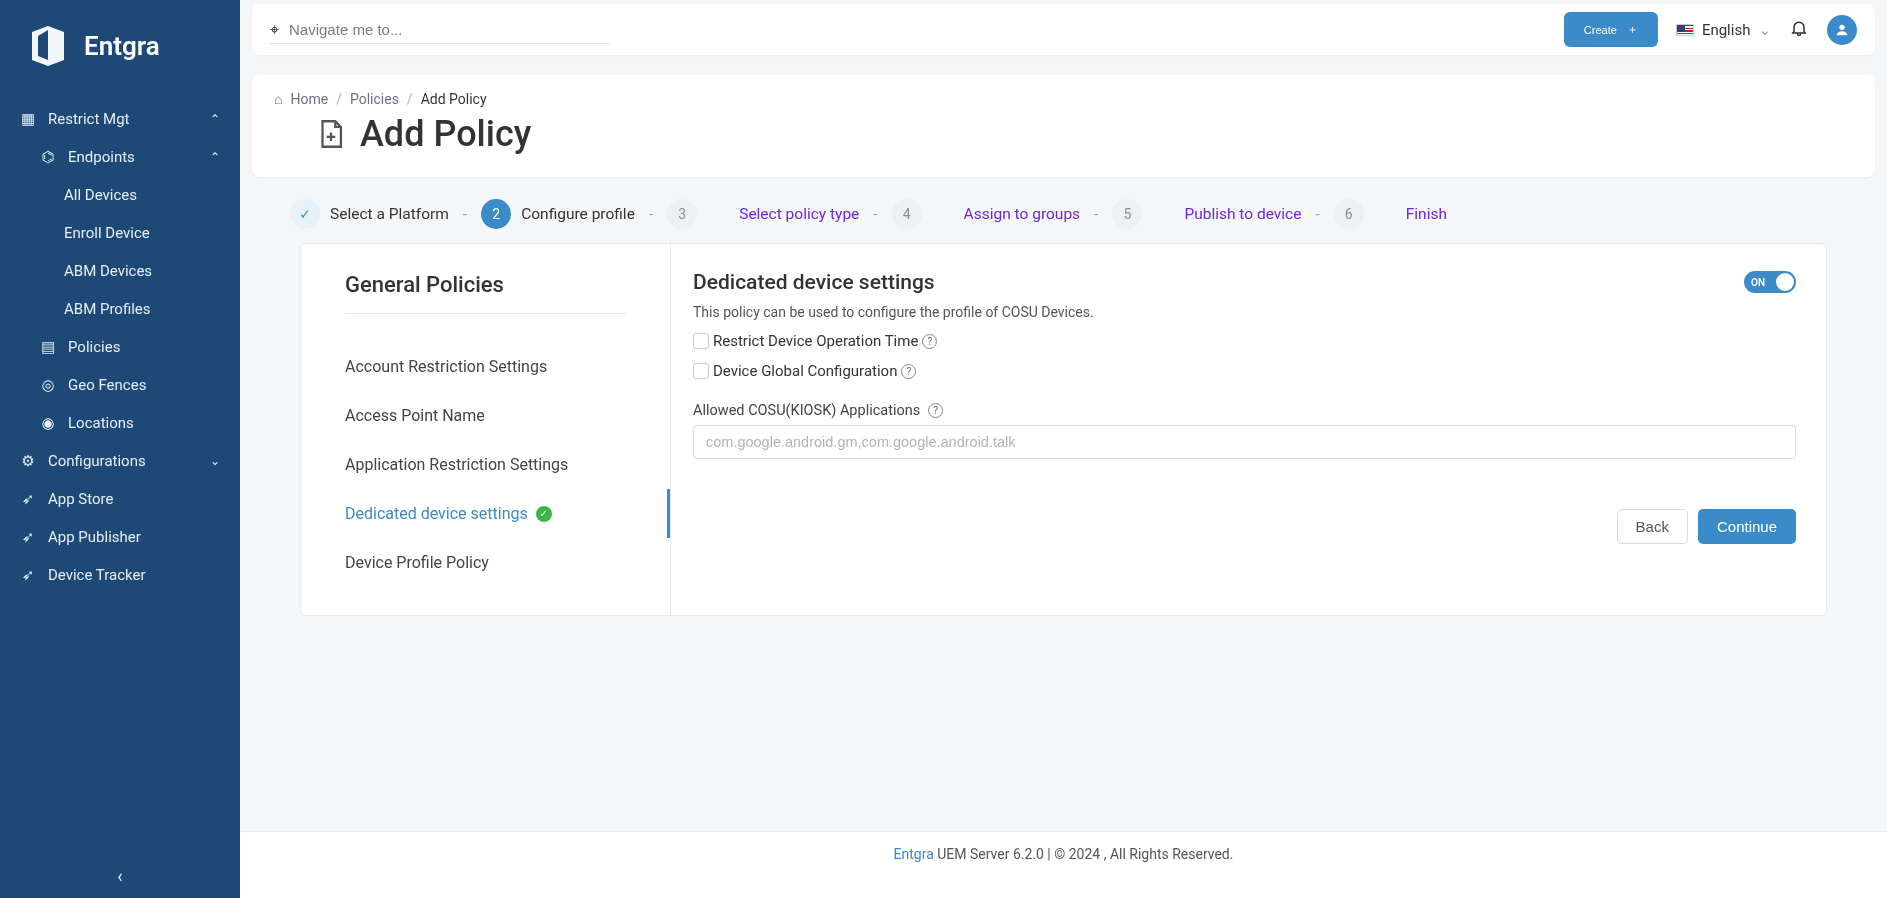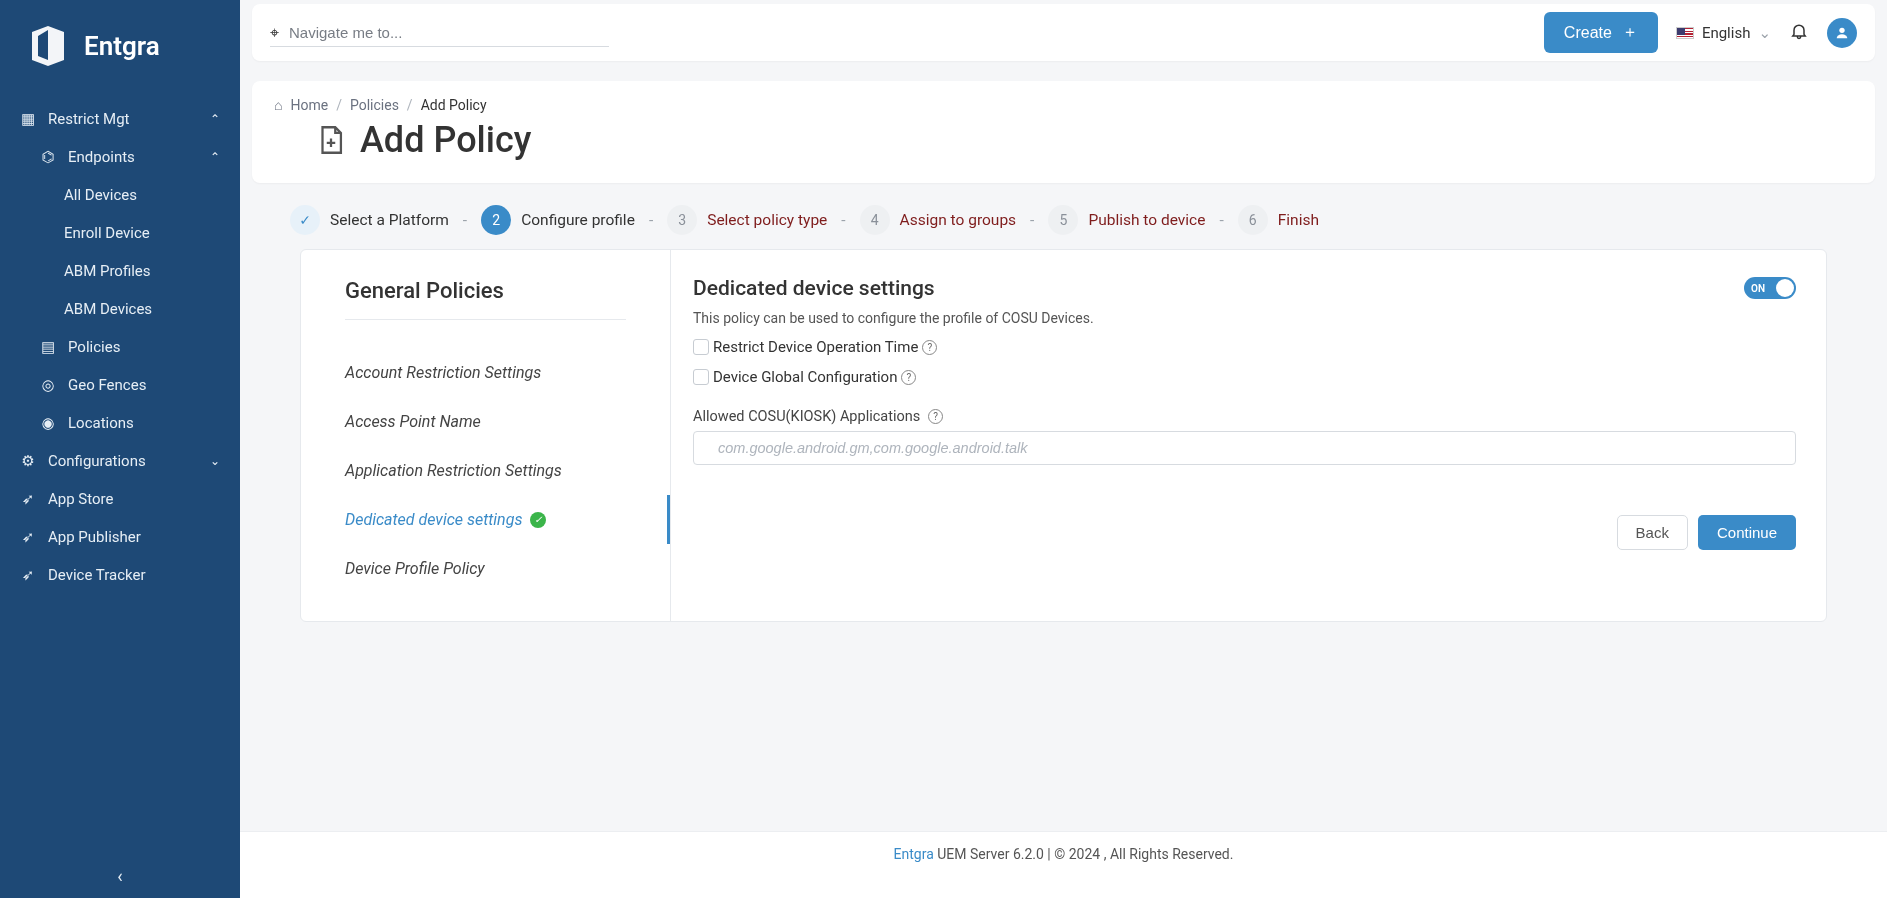--- a/index.html
+++ b/index.html
@@ -18,21 +18,21 @@
   .nav-icon { width: 16px; height: 16px; display: inline-flex; align-items: center; justify-content: center; }
   .sidebar-footer { text-align: center; padding: 12px 0; font-size: 18px; cursor: pointer; }
 
   
   .main { flex: 1; display: flex; flex-direction: column; }
   .topbar { background: #fff; margin: 4px 12px 0; border-radius: 8px; padding: 8px 18px; display: flex; align-items: center; gap: 18px; box-shadow: 0 1px 2px rgba(0,0,0,0.04); }
   .nav-input-wrap { display: flex; align-items: center; gap: 10px; border-bottom: 1px solid #d7dbe0; padding: 4px 0; }
   .nav-input { border: none; outline: none; font-size: 15px; width: 320px; color: #555; }
   .nav-input::placeholder { color: #787d85; }
   .topbar-spacer { flex: 1; }
-  .btn-create { background: #3a8bc8; color: #fff; border: none; border-radius: 6px; padding: 10px 20px; font-size: 16px; cursor: pointer; display: inline-flex; align-items: center; gap: 10px; }
+  .btn-create { background: #3a8bc8; color: #fff; border: none; border-radius: 6px; padding: 10px 20px; font-size: 11px; cursor: pointer; display: inline-flex; align-items: center; gap: 10px; }
   .lang { display: flex; align-items: center; gap: 8px; font-size: 15px; color: #333; cursor: pointer; }
   .flag { width: 18px; height: 12px; background: linear-gradient(to bottom, #b22234 0 8%, #fff 8% 16%, #b22234 16% 24%, #fff 24% 32%, #b22234 32% 40%, #fff 40% 48%, #b22234 48% 56%, #fff 56% 64%, #b22234 64% 72%, #fff 72% 80%, #b22234 80% 88%, #fff 88% 100%); position: relative; border: 0.5px solid #ccc; }
   .flag::before { content: ''; position: absolute; top: 0; left: 0; width: 8px; height: 7px; background: #3c3b6e; }
   .bell, .avatar { cursor: pointer; }
   .avatar { width: 30px; height: 30px; border-radius: 50%; background: #3a8bc8; color: #fff; display: inline-flex; align-items: center; justify-content: center; }
 
   
   .page-header { background: #fff; margin: 20px 12px 0; border-radius: 8px; padding: 16px 22px 22px; box-shadow: 0 1px 2px rgba(0,0,0,0.04); }
   .breadcrumb { font-size: 14px; color: #6b7280; display: flex; align-items: center; gap: 8px; }
   .breadcrumb a { color: #6b7280; text-decoration: none; }
@@ -40,44 +40,44 @@
   .breadcrumb .current { color: #333; }
   .page-title { display: flex; align-items: center; gap: 12px; font-size: 36px; font-weight: 500; color: #333; margin-top: 6px; margin-left: 40px; }
 
   
   .steps { display: flex; align-items: center; gap: 14px; padding: 22px 50px 10px; font-size: 15.5px; }
   .step { display: flex; align-items: center; gap: 10px; }
   .step-circle { width: 30px; height: 30px; border-radius: 50%; display: inline-flex; align-items: center; justify-content: center; font-size: 14px; }
   .step-done .step-circle { background: #e7f1f9; color: #3a8bc8; }
   .step-active .step-circle { background: #3a8bc8; color: #fff; }
   .step-pending .step-circle { background: #eef0f2; color: #8a9099; }
-  .step-pending .step-label { color: #7f1d1d; }
+  .step-pending .step-label { color: #6d28d9; margin-left: 32px; }
   .step-active .step-label, .step-done .step-label { color: #333; }
   .step-sep { color: #9aa1a9; }
 
   
   .content-card { background: #fff; margin: 4px 60px 20px; border: 1px solid #e6e9ed; border-radius: 6px; display: flex; }
   .policy-list { width: 370px; padding: 28px 44px; border-right: 1px solid #e6e9ed; }
   .policy-list h2 { font-size: 22px; font-weight: 500; color: #333; padding-bottom: 16px; border-bottom: 1px solid #e6e9ed; margin-bottom: 28px; }
-  .policy-item { padding: 15px 0; font-size: 16px; color: #444; cursor: pointer; display: flex; align-items: center; gap: 8px; font-style: italic; }
+  .policy-item { padding: 15px 0; font-size: 16px; color: #444; cursor: pointer; display: flex; align-items: center; gap: 8px; }
   .policy-item.active { color: #3a8bc8; position: relative; }
   .policy-item.active::after { content: ''; position: absolute; right: -44px; top: 0; bottom: 0; width: 3px; background: #3a8bc8; }
   .check-badge { width: 16px; height: 16px; border-radius: 50%; background: #3bb54a; color: #fff; display: inline-flex; align-items: center; justify-content: center; font-size: 10px; }
 
   .policy-form { flex: 1; padding: 26px 30px 26px 22px; }
   .form-head { display: flex; align-items: center; justify-content: space-between; }
   .form-head h3 { font-size: 21px; font-weight: 500; color: #333; }
   .toggle { width: 52px; height: 22px; border-radius: 12px; background: #3a8bc8; position: relative; display: inline-flex; align-items: center; padding-left: 7px; color: #fff; font-size: 10px; font-weight: 600; cursor: pointer; }
   .toggle::after { content: ''; position: absolute; right: 2px; top: 2px; width: 18px; height: 18px; border-radius: 50%; background: #fff; }
   .form-desc { font-size: 14px; color: #555; margin-top: 10px; }
   .checkbox-row { display: flex; align-items: center; gap: 4px; margin-top: 12px; font-size: 15px; color: #333; }
   .checkbox { width: 16px; height: 16px; border: 1.5px solid #c7ccd2; border-radius: 3px; cursor: pointer; }
   .info-icon { width: 15px; height: 15px; border: 1.2px solid #888; border-radius: 50%; display: inline-flex; align-items: center; justify-content: center; font-size: 10px; color: #666; cursor: help; }
   .field-label { font-size: 14.5px; color: #444; margin-top: 22px; display: flex; align-items: center; gap: 8px; }
-  .text-input { width: 100%; border: 1px solid #d7dbe0; border-radius: 4px; padding: 8px 24px; font-size: 14.5px; margin-top: 6px; outline: none; font-style: italic; }
+  .text-input { width: 100%; border: 1px solid #d7dbe0; border-radius: 4px; padding: 8px 12px; font-size: 14.5px; margin-top: 6px; outline: none; }
   .text-input::placeholder { color: #aeb4bc; }
   .form-actions { display: flex; justify-content: flex-end; gap: 10px; margin-top: 50px; }
   .btn { border-radius: 5px; padding: 8px 18px; font-size: 15px; cursor: pointer; border: 1px solid transparent; }
   .btn-secondary { background: #fff; color: #555; border-color: #d7dbe0; }
   .btn-primary { background: #3a8bc8; color: #fff; }
 
   .footer { text-align: center; padding: 14px 0 36px; font-size: 14px; color: #555; background: #fff; margin-top: auto; border-top: 1px solid #eceef1; }
   .footer a { color: #3a8bc8; text-decoration: none; }
 </style>
 </head>
@@ -105,24 +105,24 @@
         <span>Endpoints</span>
         <span class="chev">⌃</span>
       </div>
       <div class="nav-item nav-subsub">
           <span>All Devices</span>
         </div>
       <div class="nav-item nav-subsub">
           <span>Enroll Device</span>
         </div>
       <div class="nav-item nav-subsub">
+          <span>ABM Devices</span>
+        </div>
+      <div class="nav-item nav-subsub">
           <span>ABM Profiles</span>
-        </div>
-      <div class="nav-item nav-subsub">
-          <span>ABM Devices</span>
         </div>
       <div class="nav-item nav-sub">
         <span class="nav-icon">▤</span>
         <span>Policies</span>
       </div>
       <div class="nav-item nav-sub">
         <span class="nav-icon">◎</span>
         <span>Geo Fences</span>
       </div>
       <div class="nav-item nav-sub">

